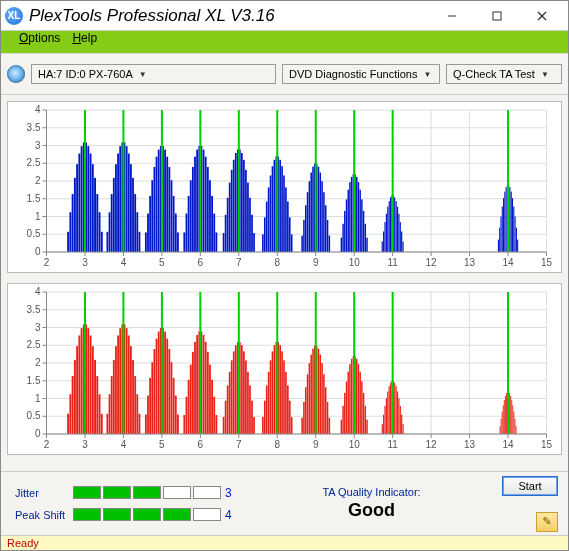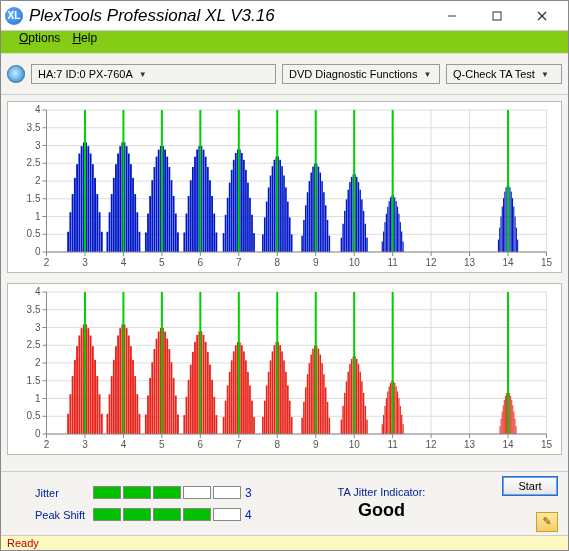--- a/index.html
+++ b/index.html
@@ -20,21 +20,21 @@
 .chartwrap { background: #f5f3ef; padding: 6px; }
 .chart { background: #fff; border: 1px solid #bbb; height: 172px; position: relative; margin-bottom: 10px; }
 .chart svg { width: 100%; height: 100%; display: block; }
 .axis { stroke: #888; stroke-width: 1; }
 .grid { stroke: #ddd; stroke-width: 1; }
 .tick { font-size: 10px; fill: #555; }
 .peak { stroke: #00d000; stroke-width: 2; }
 .barblue { fill: #0018c8; }
 .barred { fill: #e8231a; }
 .bottom { background: #f5f3ef; padding: 4px 10px 4px 14px; display: flex; align-items: center; height: 64px; border-top: 1px solid #ccc; }
-.metrics { display: grid; grid-template-columns: 58px auto 20px; row-gap: 8px; align-items: center; margin-left: 20px; }
+.metrics { display: grid; grid-template-columns: 58px auto 20px; row-gap: 8px; align-items: center; }
 .metrics .lbl { font-size: 11px; color: #00249a; }
 .segbar { display: flex; gap: 2px; }
 .seg { width: 28px; height: 13px; border: 1px solid #888; background: #fff; }
 .seg.on { background: #00c000; }
 .metrics .num { font-size: 12px; color: #0018c8; padding-left: 4px; }
 .center { flex: 1; text-align: center; }
 .center .tlab { font-size: 11px; color: #00249a; }
 .center .good { font-size: 18px; color: #000000; font-weight: bold; margin-top: 2px; }
 .rbtns { display: flex; flex-direction: column; gap: 16px; align-items: flex-end; }
 .btn { width: 56px; height: 20px; border: 1px solid #888; background: linear-gradient(#fdfdfd,#e5e5e5); font-size: 11px; cursor: pointer; }
@@ -637,21 +637,21 @@
     <div class="segbar" id="psbar">
         <div class="seg on"></div>
         <div class="seg on"></div>
         <div class="seg on"></div>
         <div class="seg on"></div>
         <div class="seg"></div>
       </div>
     <div class="num">4</div>
   </div>
   <div class="center">
-    <div class="tlab">TA Jitter Indicator:</div>
+    <div class="tlab">TA Quality Indicator:</div>
     <div class="good">Good</div>
   </div>
   <div class="rbtns">
     <button class="btn focus">Start</button>
     <div class="optbtn">
       <span>✎</span>
     </div>
   </div>
 </div>
 

